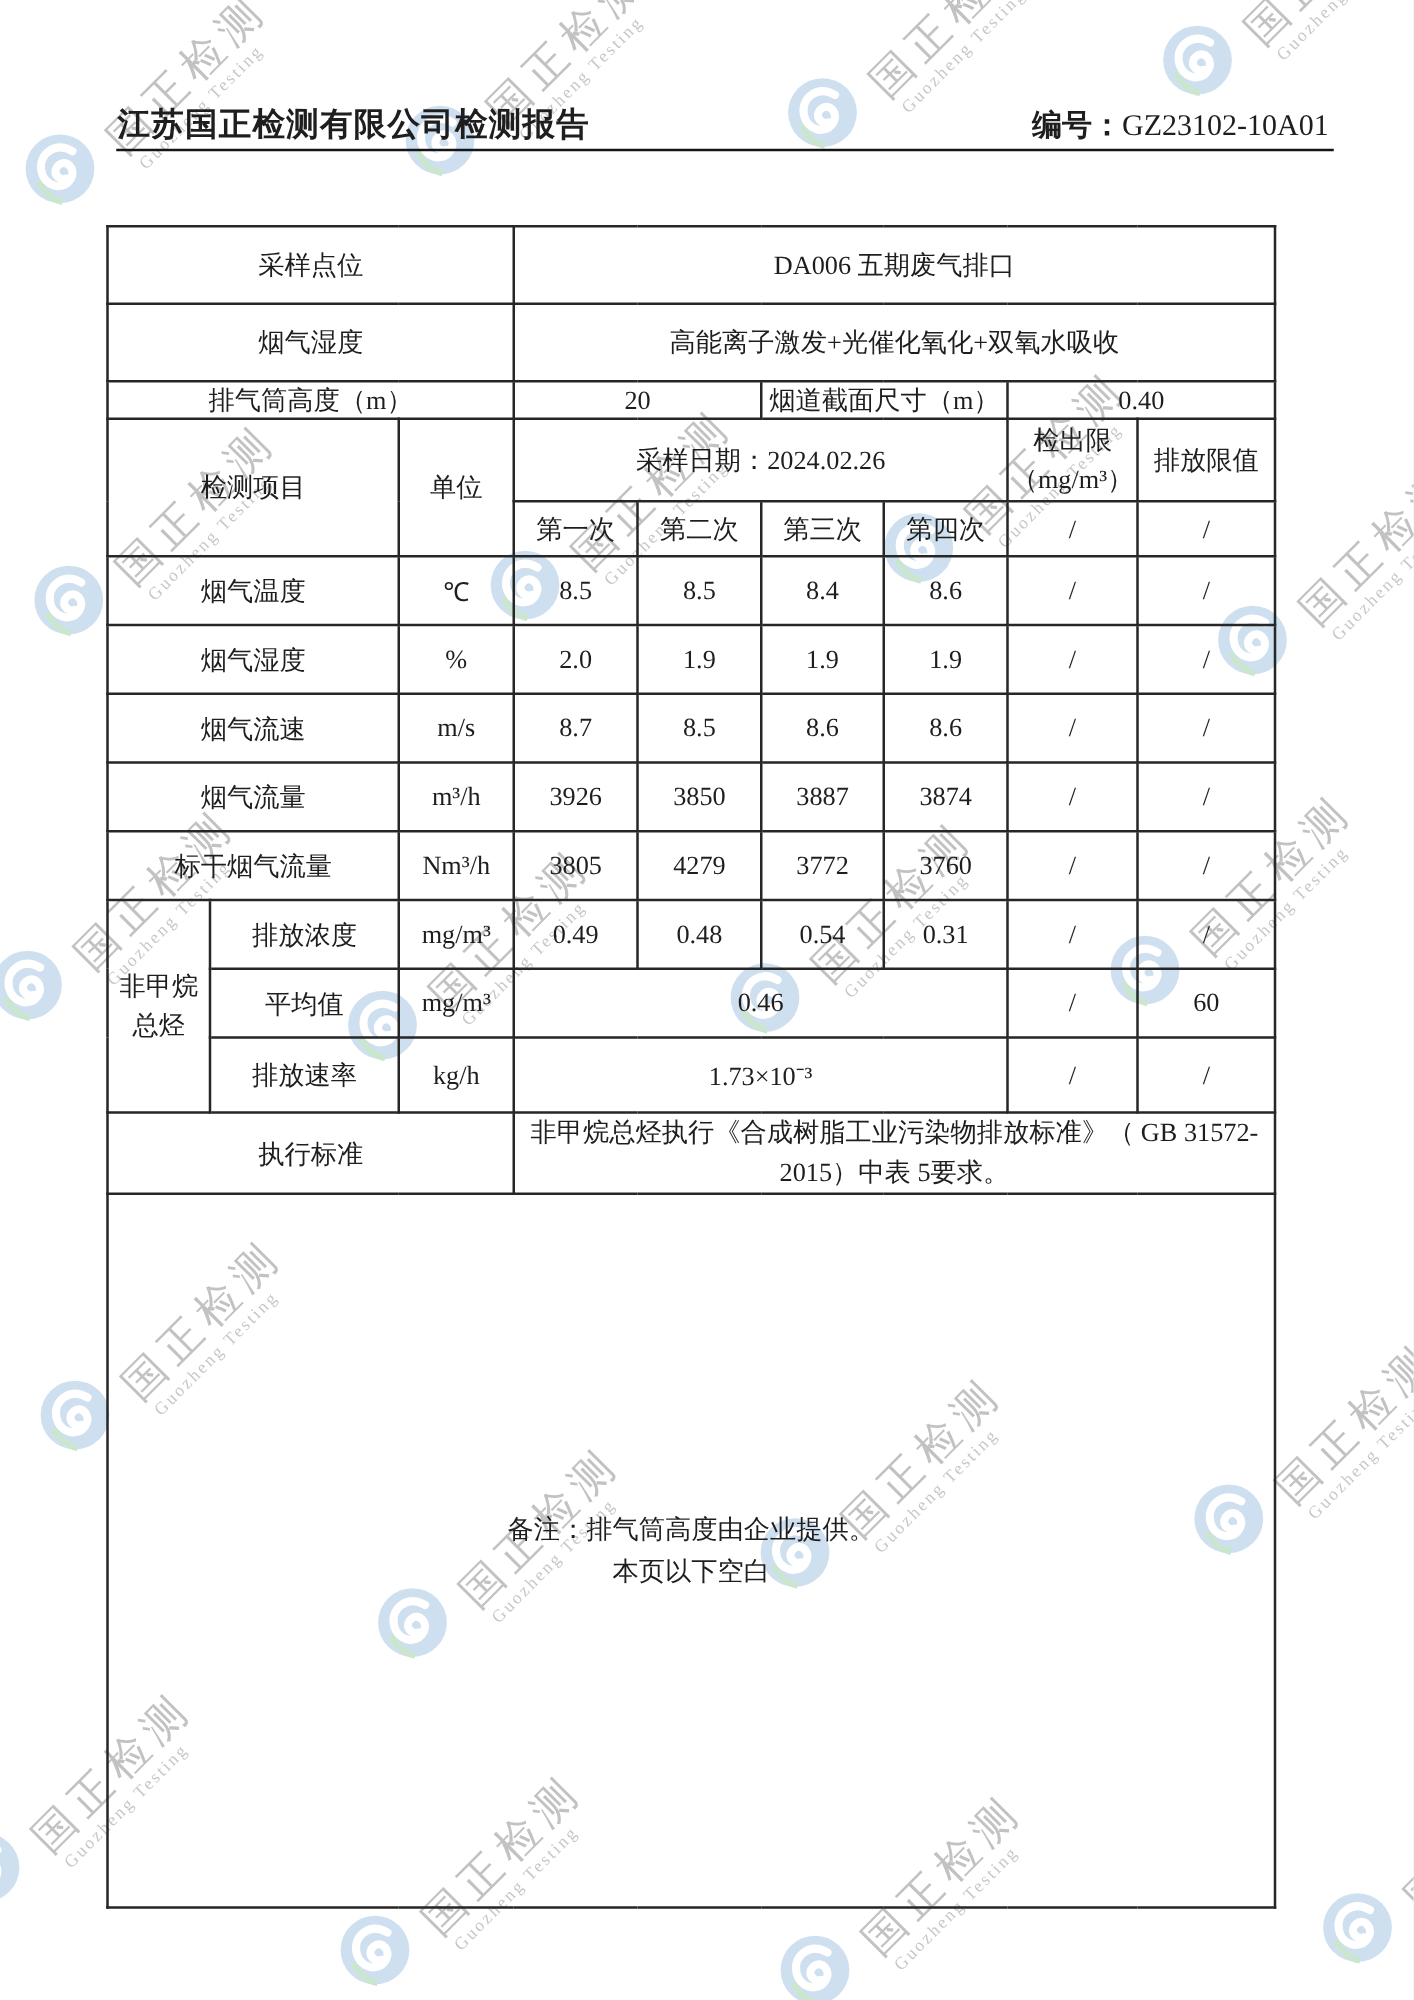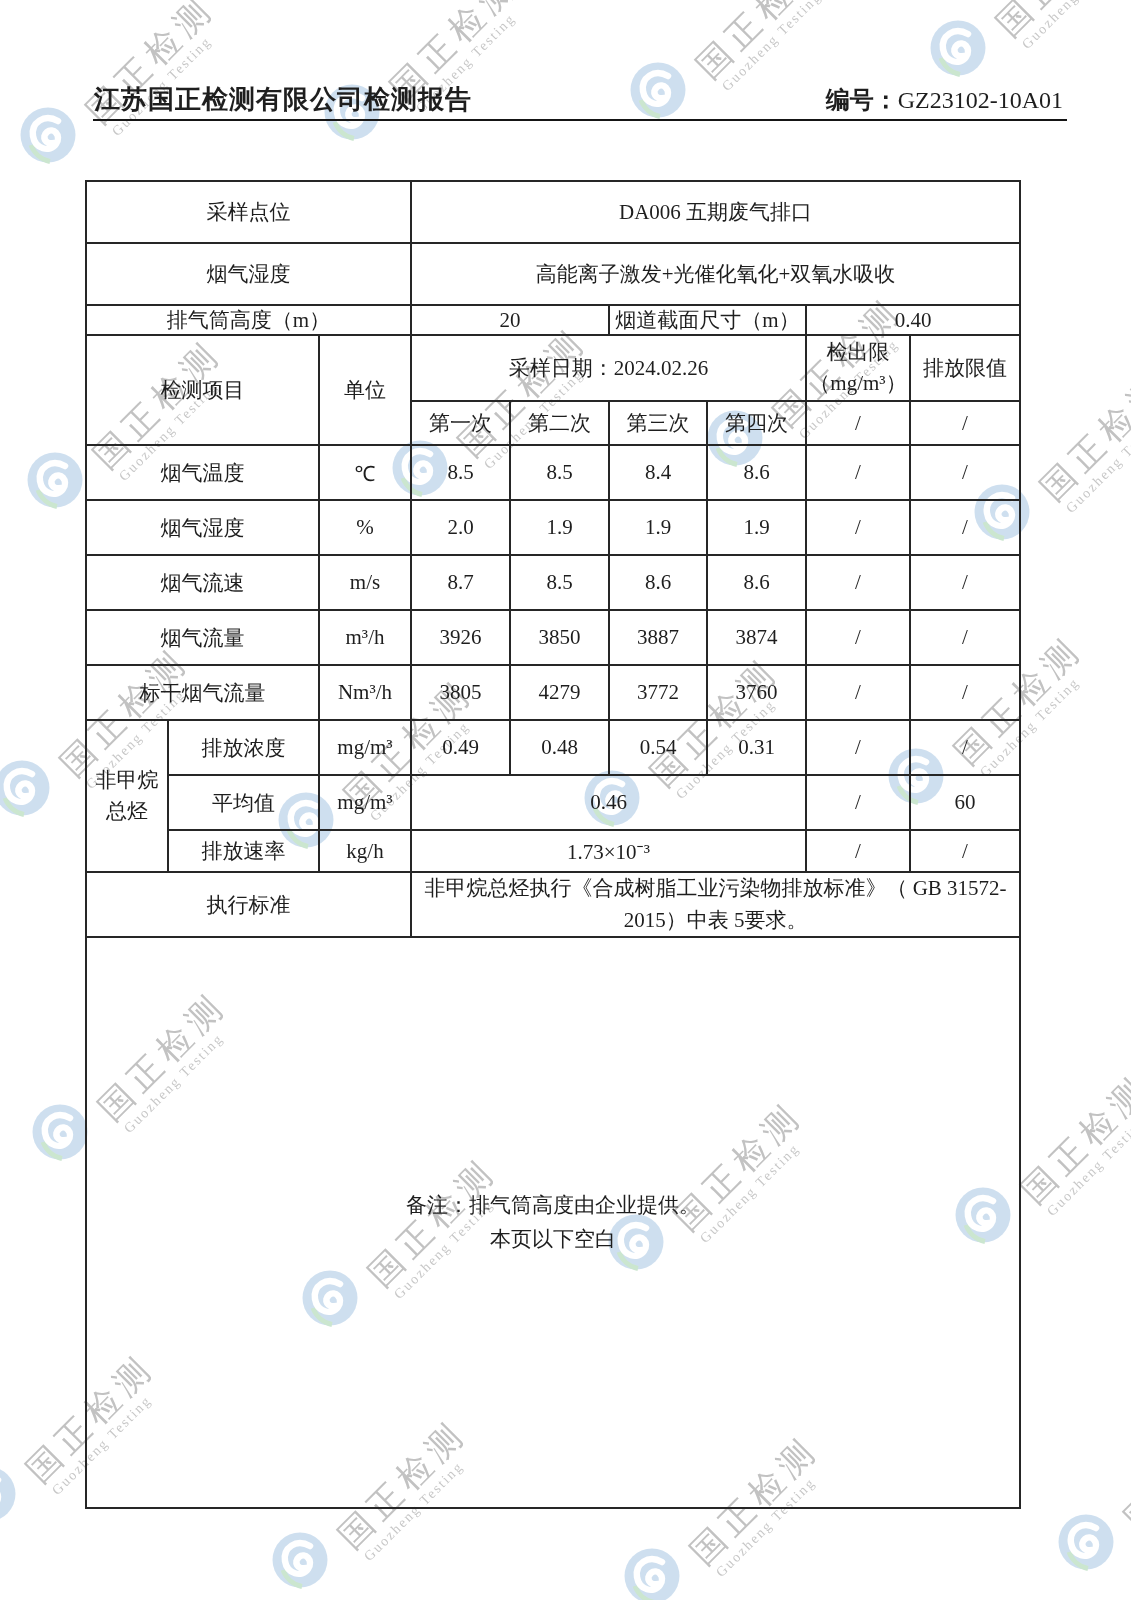--- a/index.html
+++ b/index.html
@@ -348,21 +348,21 @@
         <td class="val">/</td>
         <td class="val">/</td>
       </tr>
       <tr style="height:55px">
         <td>平均值</td>
         <td class="val">mg/m³</td>
         <td colspan="4" class="val">0.46</td>
         <td class="val">/</td>
         <td class="val">60</td>
       </tr>
-      <tr style="height:42px">
+      <tr style="height:60px">
         <td>排放速率</td>
         <td class="val">kg/h</td>
         <td colspan="4" class="val">1.73×10⁻³</td>
         <td class="val">/</td>
         <td class="val">/</td>
       </tr>
 
       <tr style="height:62px">
         <td colspan="3">执行标准</td>
         <td colspan="6" class="left">非甲烷总烃执行《合成树脂工业污染物排放标准》（ GB 31572-2015）中表 5要求。</td>

